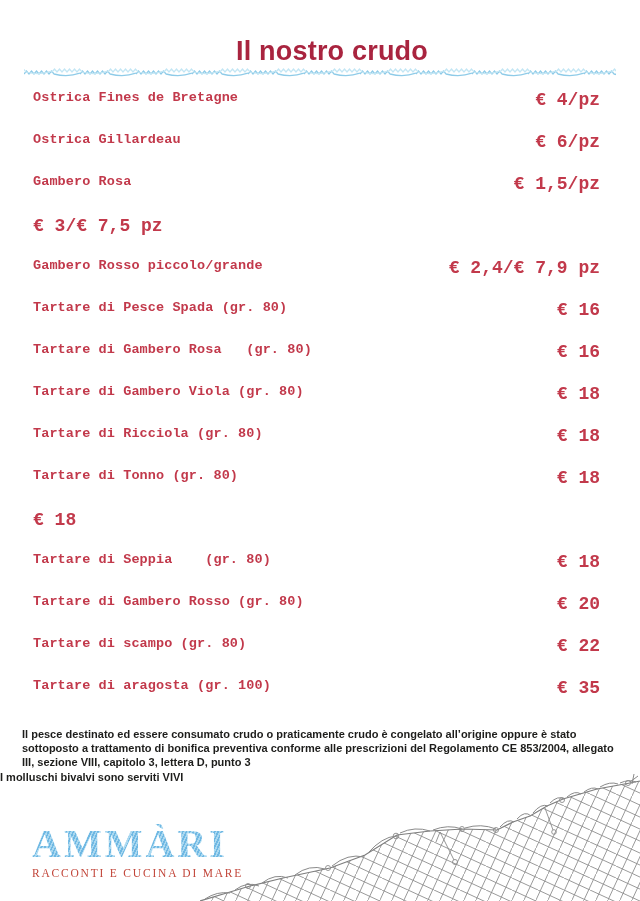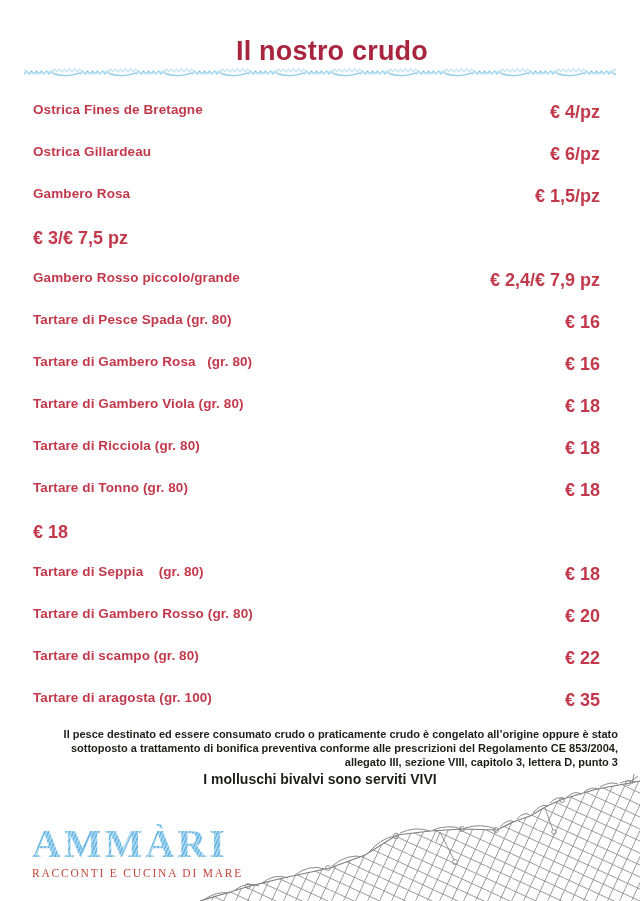--- a/index.html
+++ b/index.html
@@ -10,41 +10,41 @@
     font-family:"Liberation Sans", sans-serif;
   }
   .page-title {
     position:absolute; top:36px; left:0; width:100%;
     text-align:center; font-size:27px; font-weight:bold;
     color:#a9243f; letter-spacing:0.2px;padding-left:24px;
   }
   .wave-divider {
     position:absolute; top:66px; left:24px; width:592px; height:12px;
   }
-  .menu-list { position:absolute; top:100px; left:33px; right:40px; }
+  .menu-list { position:absolute; top:88px; left:33px; right:40px;font-family:Liberation Mono, monospace; }
   .menu-row {
     height:42px; display:flex; justify-content:space-between;
     align-items:flex-start; padding-top:2px;
   }
   .menu-label {
     font-size:13.5px; font-weight:bold; color:#c2394b;
     white-space:pre; letter-spacing:0.1px;
   }
   .menu-price {
     font-size:18px; font-weight:bold; color:#c2394b;
     white-space:pre; text-align:center;
   }
   .disclaimer {
     position:absolute; top:727px; left:22px; right:22px;
-    text-align:right; font-size:11px; line-height:14px;
-    font-weight:bold; color:#1d1d1b;margin-left:8px;
+    text-align:left; font-size:11px; line-height:14px;
+    font-weight:bold; color:#1d1d1b;
   }
   .live-note {
     position:absolute; top:771px; left:0; width:100%;
-    text-align:center; font-size:14px; font-weight:bold; color:#1d1d1b;
+    text-align:left; font-size:11px; font-weight:bold; color:#1d1d1b;
   }
   .brand { position:absolute; left:32px; top:824px; width:200px; }
   .brand-name {
     font-family:"Liberation Serif", serif; font-weight:bold;
     font-size:40px; line-height:40px; letter-spacing:3px;
     color:#85c4e8;
   }
   @supports (-webkit-background-clip: text) {
     .brand-name {
       background:repeating-linear-gradient(115deg,#a9d8f0 0 1.6px,#6fb8e3 1.6px 3.2px);

